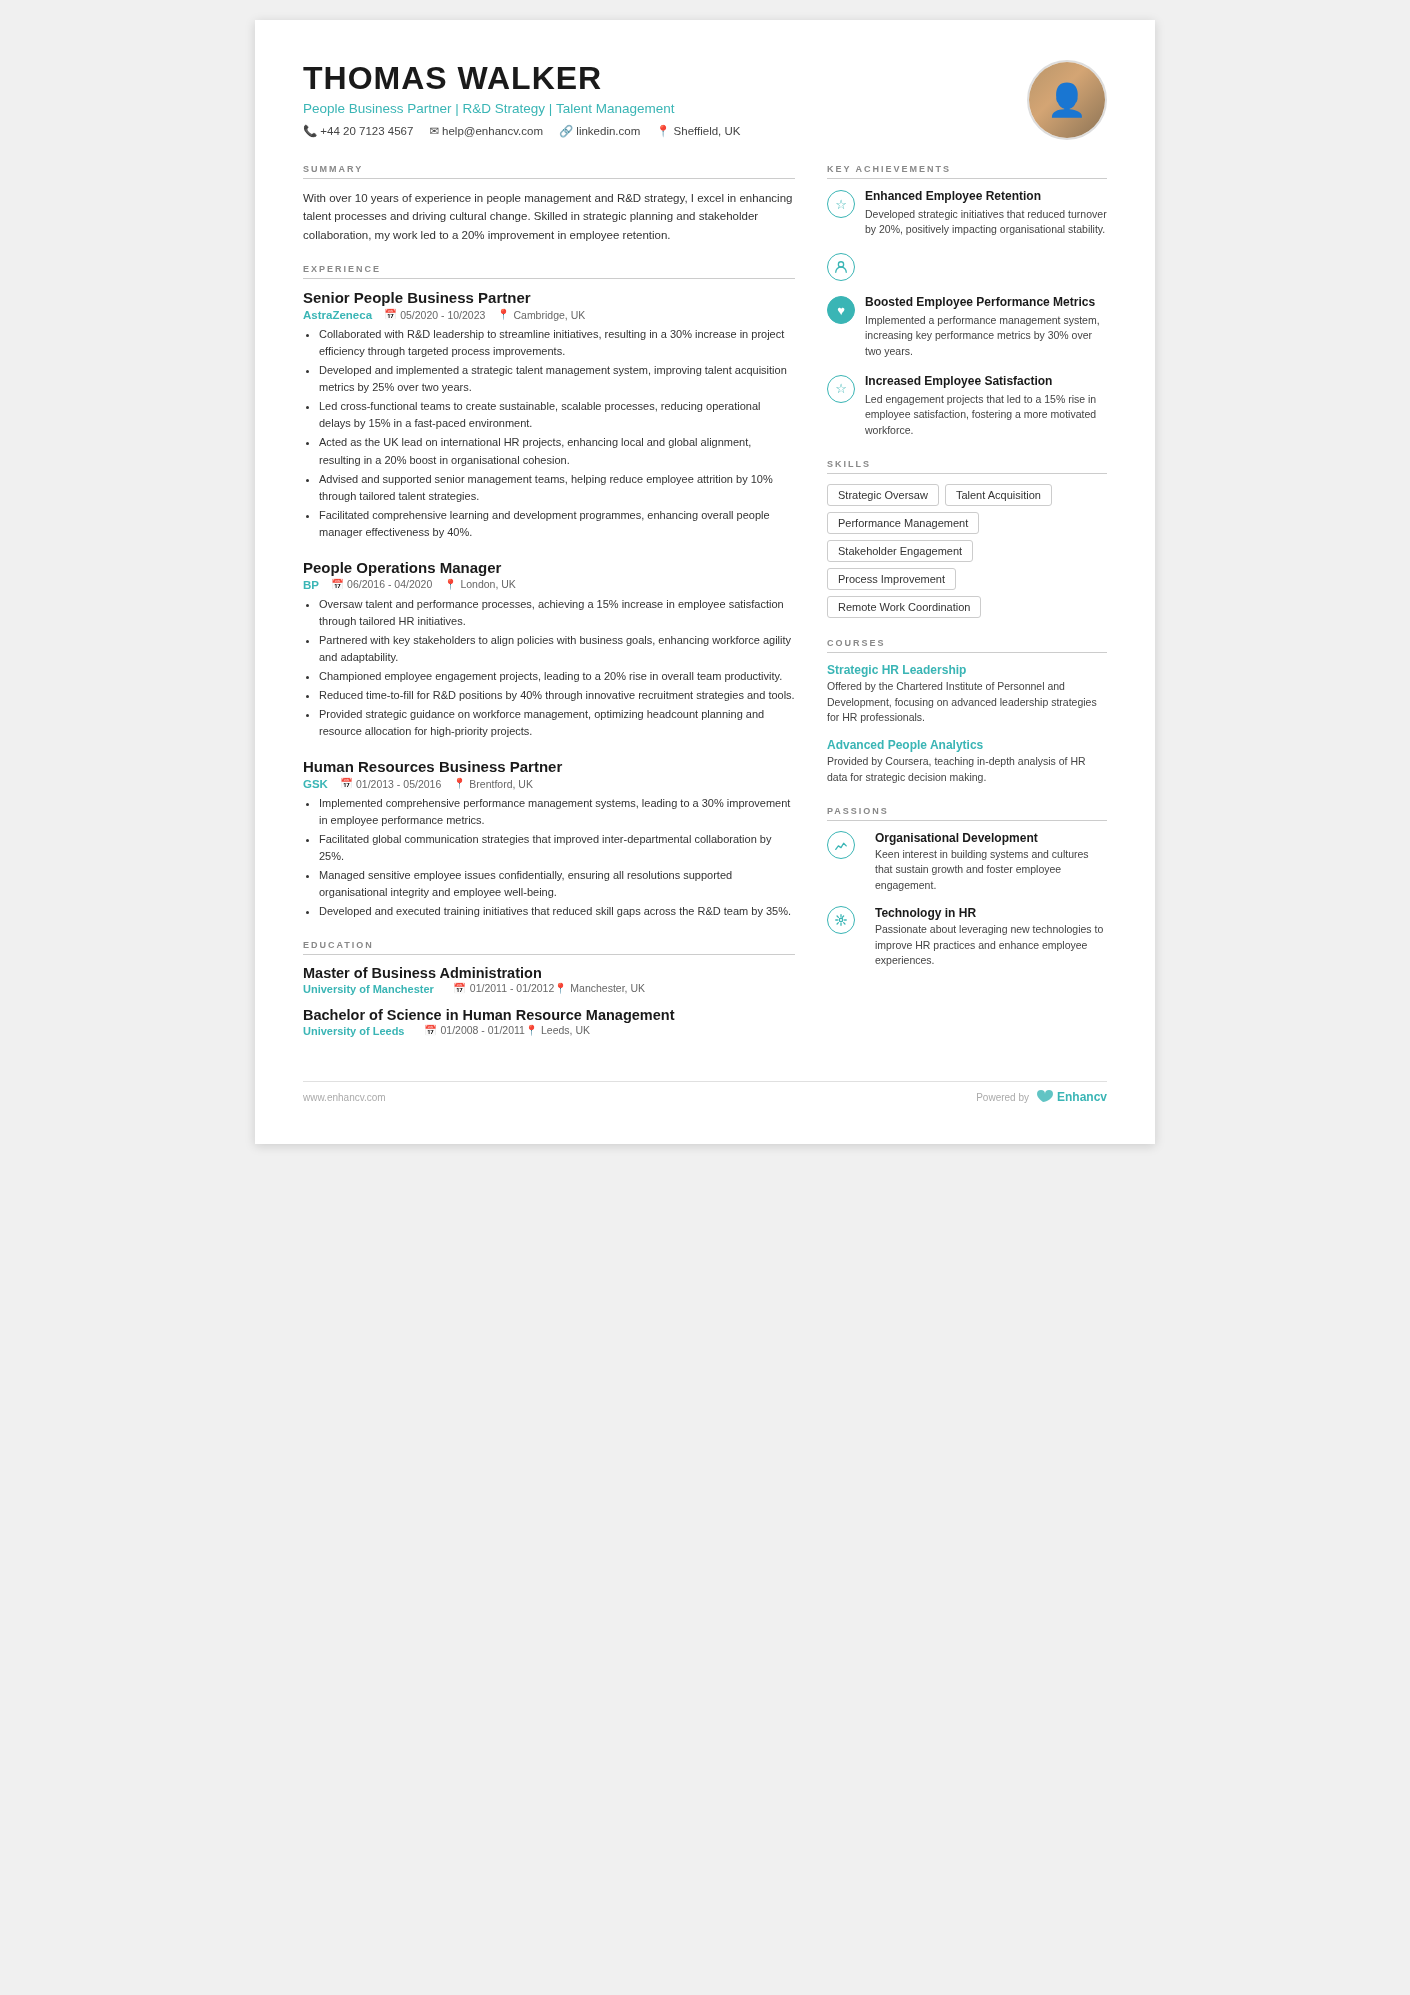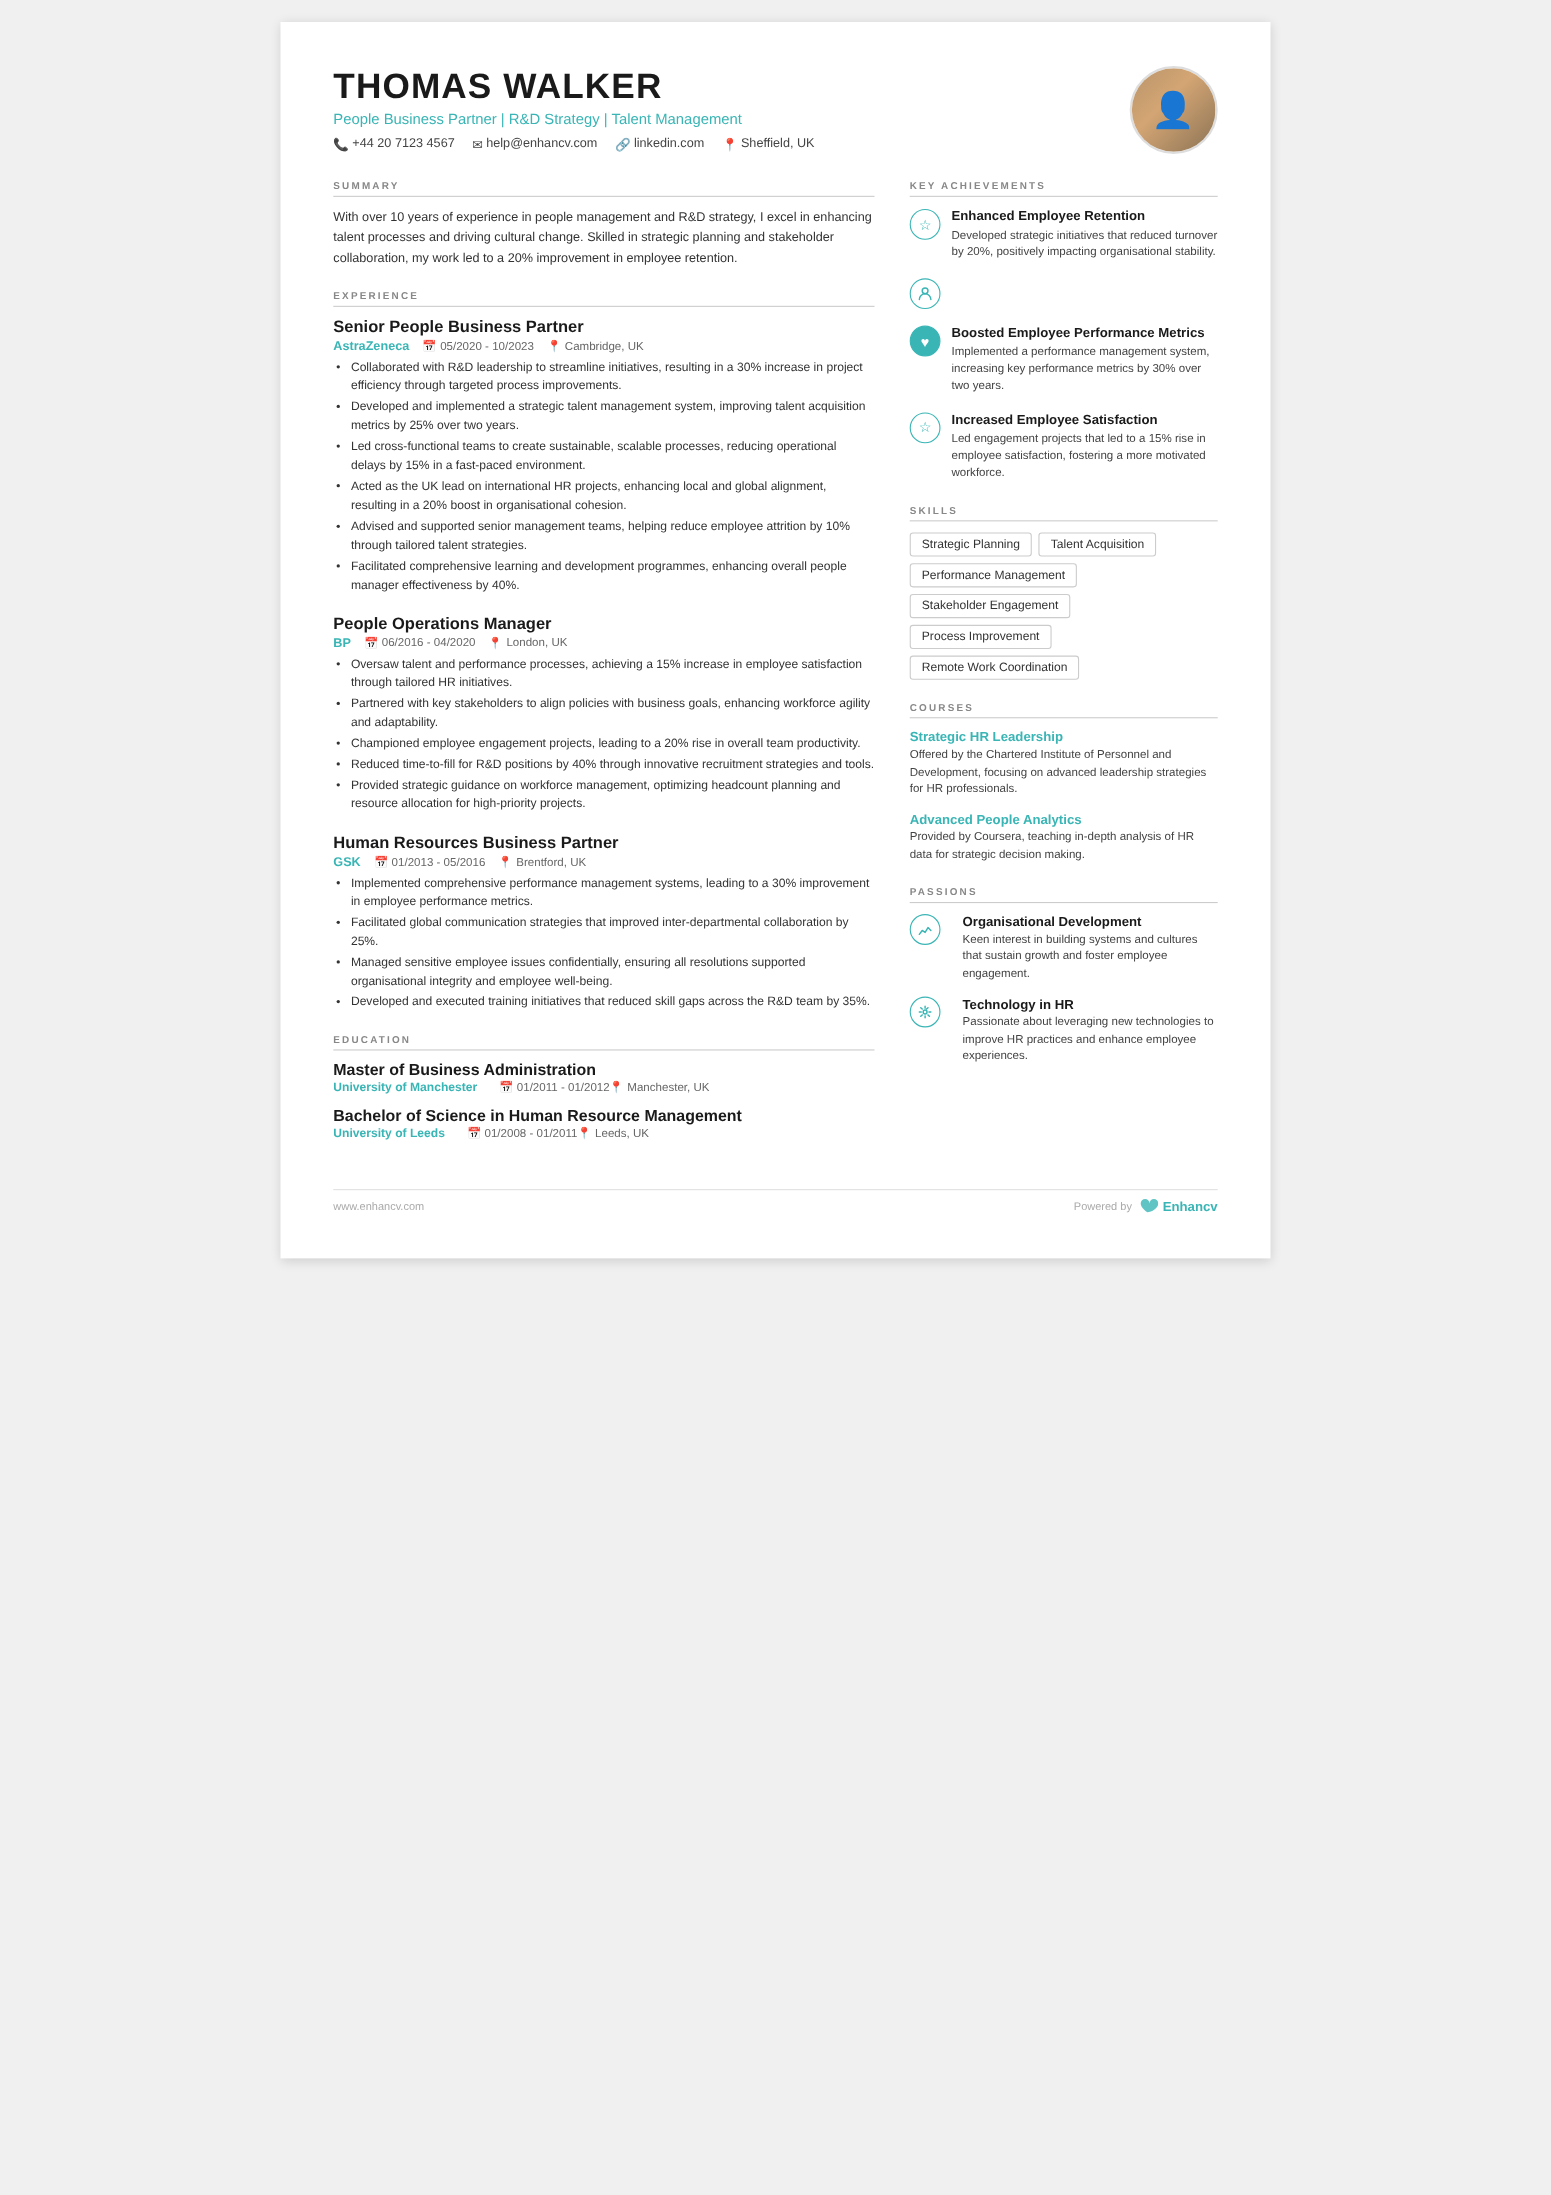--- a/index.html
+++ b/index.html
@@ -432,21 +432,21 @@
           <div class="achievement-content">
             <div class="achievement-title">Increased Employee Satisfaction</div>
             <div class="achievement-desc">Led engagement projects that led to a 15% rise in employee satisfaction, fostering a more motivated workforce.</div>
           </div>
         </div>
       </div>
 
       <div class="section">
         <div class="section-title">SKILLS</div>
         <div class="skills-grid">
-          <span class="skill-tag">Strategic Planning</span>
+          <span class="skill-tag">Strategic Oversaw</span>
           <span class="skill-tag">Talent Acquisition</span>
           <span class="skill-tag">Performance Management</span>
           <span class="skill-tag">Stakeholder Engagement</span>
           <span class="skill-tag">Process Improvement</span>
           <span class="skill-tag">Remote Work Coordination</span>
         </div>
       </div>
 
       <div class="section">
         <div class="section-title">COURSES</div>

